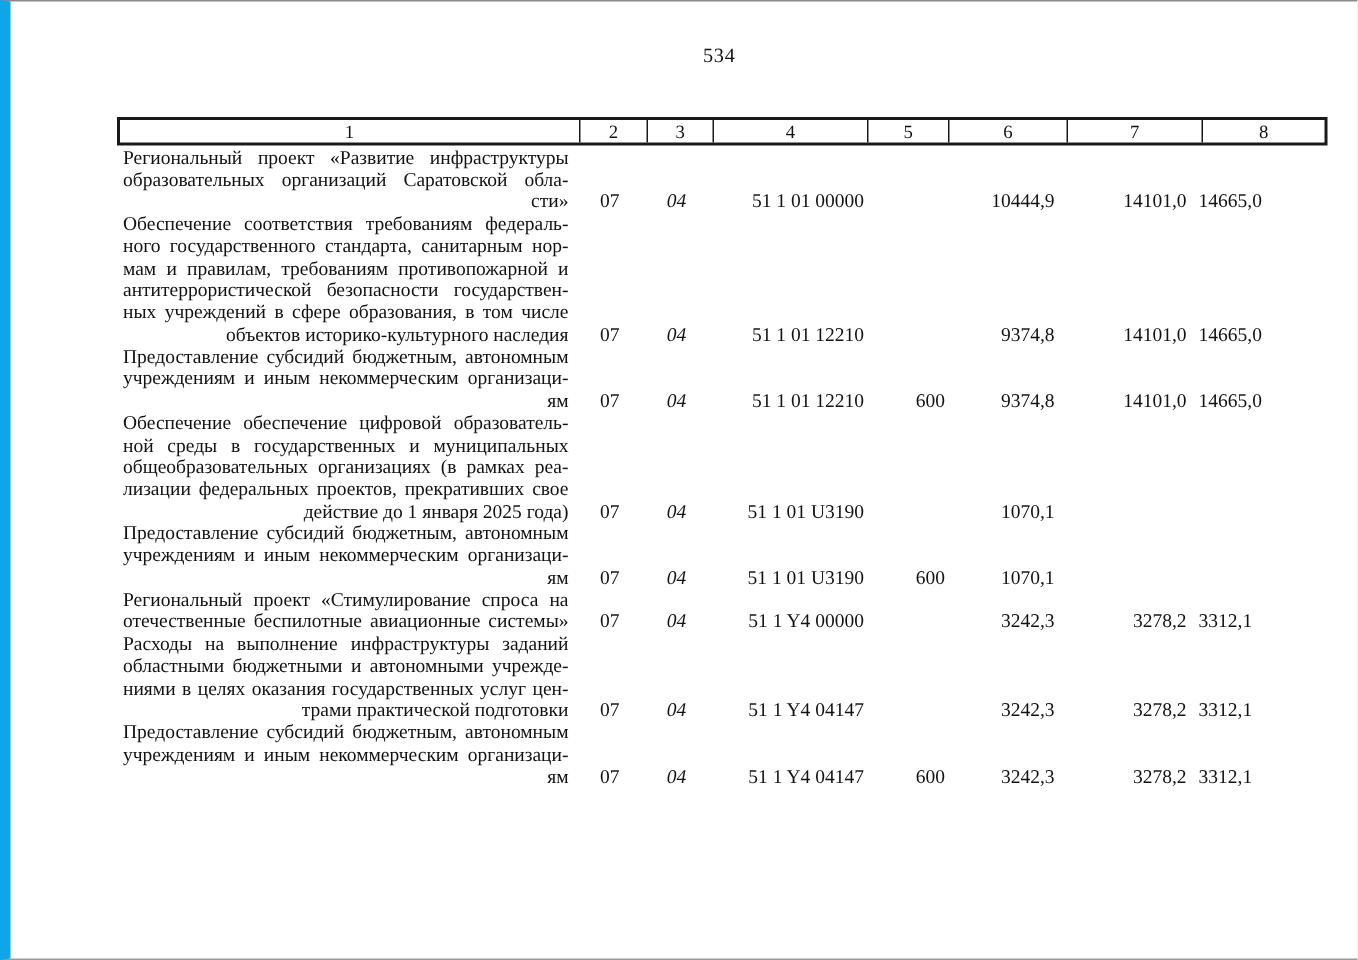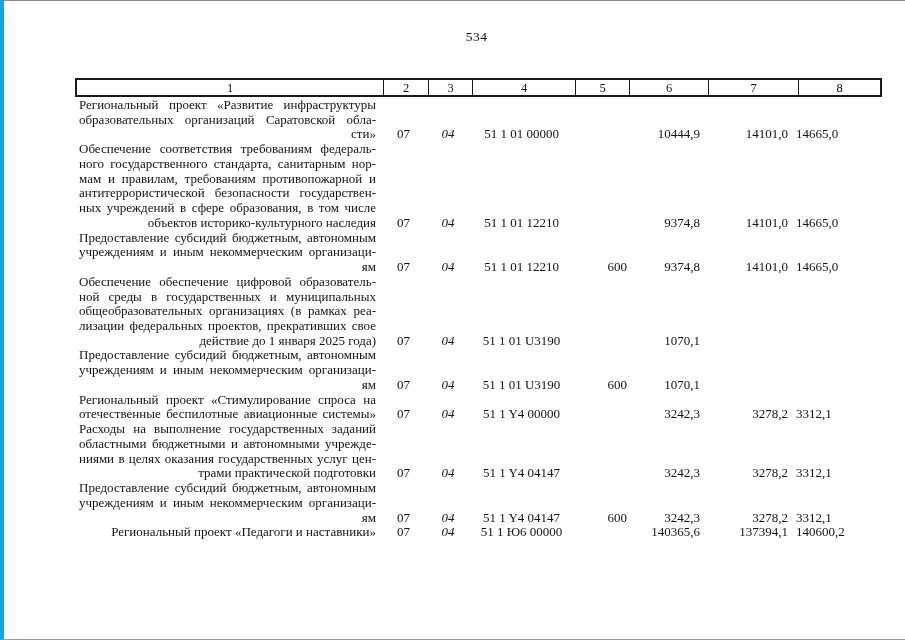--- a/index.html
+++ b/index.html
@@ -6,21 +6,21 @@
     margin: 0;
     padding: 0;
     background: #e8e8e8;
   }
   .page {
     position: relative;
     width: 905px;
     height: 640px;
     box-sizing: border-box;
     background: #ffffff;
-    border-left: 4px solid #0ea5e9;
+    border-left: 7px solid #0ea5e9;
     border-top: 1px solid #8a8a8a;
     border-bottom: 1px solid #9a9a9a;
     font-family: "Liberation Serif", "DejaVu Serif", serif;
     color: #121212;
     overflow: hidden;
   }
   .page-number {
     position: absolute;
     top: 28px;
     left: 71px;
@@ -82,21 +82,21 @@
   }
   .line { text-align: right; white-space: nowrap; }
   .line.just {
     text-align: justify;
     text-align-last: justify;
     white-space: normal;
   }
   .vcell { white-space: nowrap; }
   .vc2 { width: 45px; text-align: center; }
   .vc3 { width: 44px; text-align: center; font-style: italic; }
-  .vc4 { width: 103px; text-align: center; }
+  .vc4 { width: 103px; text-align: right; }
   .vc5 { width: 54px; text-align: right; }
   .vc6 { width: 79px; text-align: right; padding-right: 6px; }
   .vc7 { width: 90px; text-align: right; padding-right: 8px; }
   .vc8 { width: 82px; text-align: left; padding-right: 6px; }
 </style>
 </head>
 <body>
 
 <div class="page">
   <div class="page-number">534</div>
@@ -196,21 +196,21 @@
           <div class="tcell vcell vc2">07</div>
           <div class="tcell vcell vc3">04</div>
           <div class="tcell vcell vc4">51 1 Y4 00000</div>
           <div class="tcell vcell vc5"></div>
           <div class="tcell vcell vc6">3242,3</div>
           <div class="tcell vcell vc7">3278,2</div>
           <div class="tcell vcell vc8">3312,1</div>
         </div>
         <div class="trow">
           <div class="tcell name-cell">
-            <div class="line just">Расходы на выполнение государственных заданий</div>
+            <div class="line just">Расходы на выполнение инфраструктуры заданий</div>
             <div class="line just">областными бюджетными и автономными учрежде-</div>
             <div class="line just">ниями в целях оказания государственных услуг цен-</div>
             <div class="line">трами практической подготовки</div>
           </div>
           <div class="tcell vcell vc2">07</div>
           <div class="tcell vcell vc3">04</div>
           <div class="tcell vcell vc4">51 1 Y4 04147</div>
           <div class="tcell vcell vc5"></div>
           <div class="tcell vcell vc6">3242,3</div>
           <div class="tcell vcell vc7">3278,2</div>
@@ -223,27 +223,15 @@
             <div class="line">ям</div>
           </div>
           <div class="tcell vcell vc2">07</div>
           <div class="tcell vcell vc3">04</div>
           <div class="tcell vcell vc4">51 1 Y4 04147</div>
           <div class="tcell vcell vc5">600</div>
           <div class="tcell vcell vc6">3242,3</div>
           <div class="tcell vcell vc7">3278,2</div>
           <div class="tcell vcell vc8">3312,1</div>
         </div>
-        <div class="trow">
-          <div class="tcell name-cell">
-            <div class="line">Региональный проект «Педагоги и наставники»</div>
-          </div>
-          <div class="tcell vcell vc2">07</div>
-          <div class="tcell vcell vc3">04</div>
-          <div class="tcell vcell vc4">51 1 Ю6 00000</div>
-          <div class="tcell vcell vc5"></div>
-          <div class="tcell vcell vc6">140365,6</div>
-          <div class="tcell vcell vc7">137394,1</div>
-          <div class="tcell vcell vc8">140600,2</div>
-        </div>
       </div>
   </div>
 </div>
 
 </body></html>

